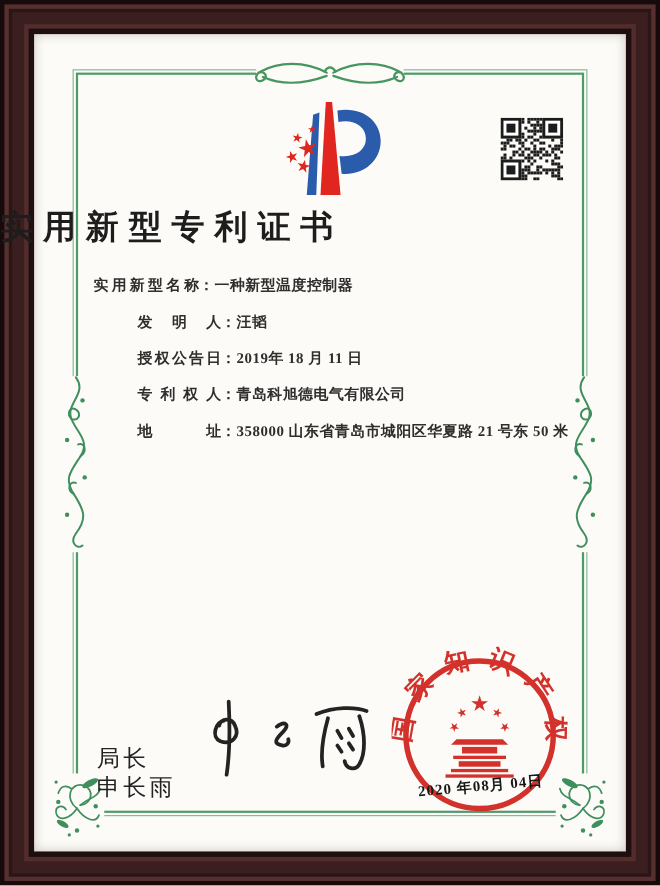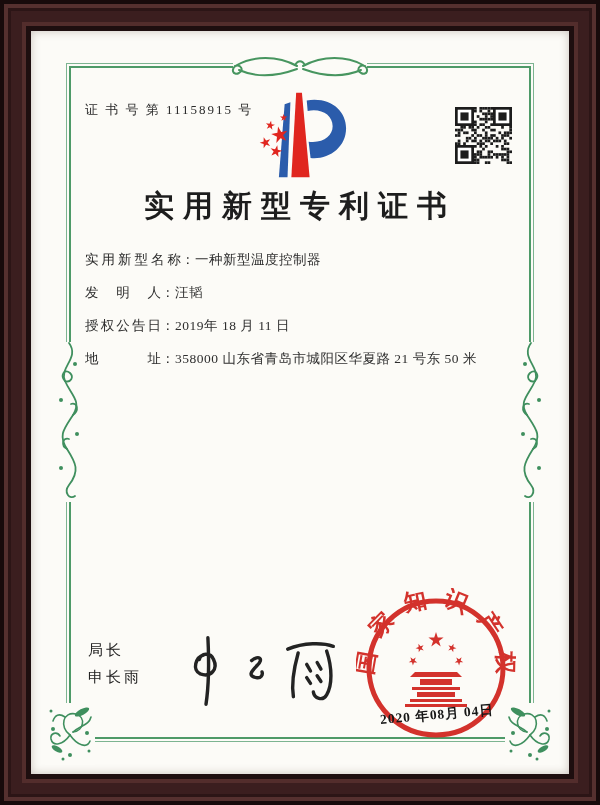--- a/index.html
+++ b/index.html
@@ -19,35 +19,35 @@
   
   .gb-outer{position:absolute;left:66px;top:63px;right:66px;bottom:63px;border:1px solid #7cb491;}
   .gb-inner{position:absolute;left:69px;top:66px;right:69px;bottom:66px;border:2px solid #4e9a68;}
 
   .orn{position:absolute;}
 
   
   .cert-no{position:absolute;left:85px;top:101px;font-size:13px;letter-spacing:2px;color:#2b2b2b;}
   .logo{position:absolute;left:252px;top:90px;}
   .qr{position:absolute;left:455px;top:107px;}
-  .title{position:absolute;left:0;right:0;top:186px;text-align:center;font-size:30px;font-weight:700;letter-spacing:9px;color:#1d1d1d;}
-
-  .fields{position:absolute;left:85px;right:80px;top:250px;color:#2e2e2e;}
+  .title{position:absolute;left:0;right:0;top:186px;font-size:30px;font-weight:700;letter-spacing:9px;color:#1d1d1d;}
+
+  .fields{position:absolute;left:85px;right:80px;top:250px;color:#2e2e2e;font-weight:bold;}
   .frow{margin-bottom:13px;font-size:13.5px;line-height:20px;white-space:nowrap;}
   .flabel{display:inline-block;text-align:justify;text-align-last:justify;vertical-align:top;}
   .lw6{width:96px;}
-  .lw5{width:76px;}
+  .lw5{width:76px;margin-left:40px;}
   .fcolon{display:inline-block;width:14px;}
   .fval{letter-spacing:.5px;}
   .fcell-a{display:inline-block;width:216px;}
 
   .bodytext{position:absolute;left:84px;right:82px;top:474px;font-size:13px;line-height:1.82;color:#2e2e2e;text-align:justify;letter-spacing:.3px;}
   .bodytext p{margin:0;text-indent:2em;}
 
-  .signer{position:absolute;left:88px;top:637px;font-size:15px;line-height:27px;letter-spacing:3px;color:#222;}
+  .signer{position:absolute;left:88px;top:676px;font-size:21px;line-height:27px;letter-spacing:3px;color:#222;}
   .sig{position:absolute;left:168px;top:624px;}
 
   .seal{position:absolute;left:356px;top:588px;}
   .seal-date{position:absolute;left:358px;top:706px;width:158px;text-align:center;font-size:13.5px;font-weight:700;color:#171717;letter-spacing:1px;transform:rotate(-5deg);}
 </style>
 </head>
 <body>
 
 <div id="stage">
 
@@ -144,21 +144,20 @@
         <circle cx="8" cy="26" r="2"></circle>
           <circle cx="42" cy="30" r="2"></circle>
           <circle cx="25" cy="52" r="2"></circle>
         <circle cx="18" cy="56" r="1.5"></circle>
           <circle cx="44" cy="48" r="1.5"></circle>
           <circle cx="6" cy="8" r="1.5"></circle>
       </g>
     </g>
   </svg>
 
-  <div class="cert-no">证 书 号 第 11158915 号</div>
 
   <svg class="logo" width="96" height="90" viewBox="0 0 100 92">
     <defs>
       <path id="st" d="M0,-1 L0.2245,-0.309 0.951,-0.309 0.363,0.118 0.588,0.809 0,0.382 -0.588,0.809 -0.363,0.118 -0.951,-0.309 -0.2245,-0.309 Z"></path>
     </defs>
     <polygon points="34,14 40,12 37,90 28,90" fill="#2b5cab"></polygon>
     <polygon points="46,2 52,2 60,90 41,90" fill="#e0261f"></polygon>
     <path d="M57,10 C82,6 98,21 98,39 C98,59 80,72 61,70 L59,53 C74,55 84,47 84,37 C84,25 72,18 58,21 Z" fill="#2b5cab"></path>
     <g fill="#e0261f">
       <use href="#st" transform="translate(29,46) scale(9) rotate(-12)"></use>
@@ -327,20 +326,23 @@
     <div class="frow">
       <span class="flabel lw6">实用新型名称</span><span class="fcolon">：</span><span class="fval">一种新型温度控制器</span>
     </div>
     <div class="frow">
       <span class="flabel lw5">发明人</span><span class="fcolon">：</span><span class="fval">汪韬</span>
     </div>
     <div class="frow">
       <span class="flabel lw5">授权公告日</span><span class="fcolon">：</span><span class="fval">2019年 18 月 11 日</span>
     </div>
     <div class="frow">
+      <span class="flabel lw5">专利权人</span><span class="fcolon">：</span><span class="fval">青岛科旭德电气有限公司</span>
+    </div>
+    <div class="frow">
       <span class="flabel lw5">地址</span><span class="fcolon">：</span><span class="fval">358000 山东省青岛市城阳区华夏路 21 号东 50 米</span>
     </div>
   </div>
 
 
   <div class="signer">
     <div>局长</div>
     <div>申长雨</div>
   </div>
 

